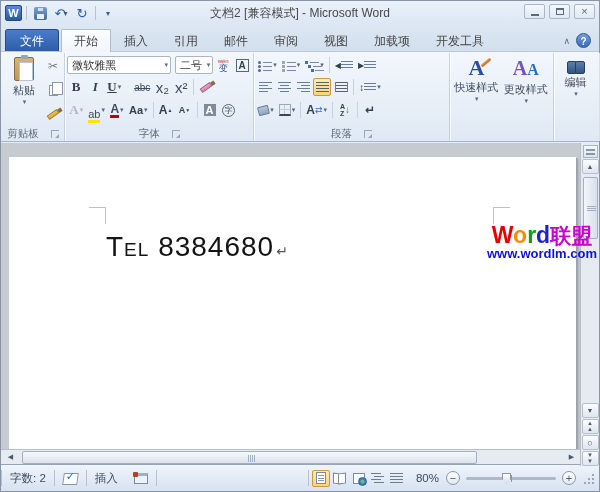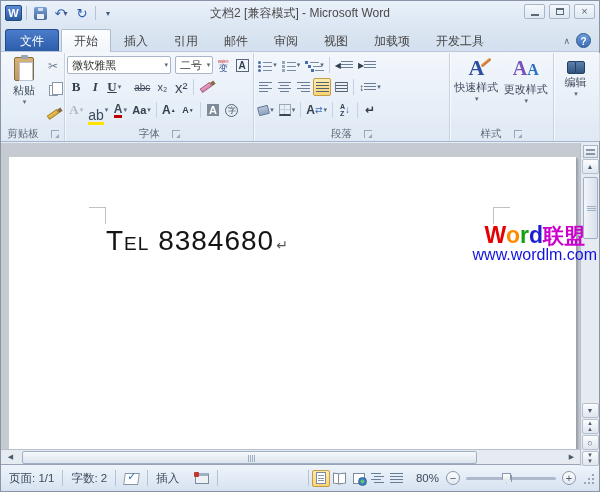--- a/index.html
+++ b/index.html
@@ -61,21 +61,21 @@
   
   .combo { height:18px; background:#fff; border:1px solid #a8b6c8; border-radius:2px; display:flex; align-items:center; font-size:11px; color:#333; padding:0 2px 0 4px; }
   .combo .drop { margin-left:auto; }
   .fname { width:116px; }
   .fsize { width:42px; margin-left:3px; }
   .bi { font-weight:bold; font-family:"Liberation Serif","DejaVu Serif",serif; font-size:13px; color:#33414f; }
   .it { font-style:italic; }
   .un { text-decoration:underline; }
   .strike { text-decoration:line-through; font-size:10px;margin-left:8px; }
   .dis { color:#aeb9c6; }
-  .hl-ab { border-bottom:3px solid #ffe400; line-height:1; font-size:14px;margin-top:12px; }
+  .hl-ab { border-bottom:3px solid #ffe400; line-height:1; font-size:11px;margin-top:12px; }
   .fc-a { border-bottom:3px solid #c00000; line-height:1; font-weight:bold; font-size:12px; }
   .shad-a { background:#808b99; color:#fff; font-weight:bold; font-size:11px; padding:0 2px; }
   .circ { width:13px; height:13px; border:1px solid #55657a; border-radius:50%; font-size:8px; display:flex; align-items:center; justify-content:center; color:#33414f; }
   .phon { display:flex; flex-direction:column; align-items:center; line-height:1; }
   .phon .top { font-size:6px; color:#c33; }
   .phon .bot { font-size:9px; color:#2d4f8a; }
   .borda { border:1px solid #55657a; font-size:10px; font-weight:bold; padding:0 2px; color:#33414f; }
   .tiny-arrow { font-size:8px; color:#33414f; }
   .growA { font-weight:bold; font-size:12px; color:#33414f; }
   .shrinkA { font-weight:bold; font-size:9px; color:#33414f; }
@@ -113,31 +113,31 @@
   .edit-btn { width:40px; }
   .binoc { position:relative; width:20px; height:14px; margin-top:3px; }
   .binoc::before, .binoc::after { content:""; position:absolute; top:1px; width:8px; height:11px; background:linear-gradient(#5c7fae,#31557f); border:1px solid #244061; border-radius:2px; }
   .binoc::before { left:1px; } .binoc::after { right:1px; }
 
   
   .docarea { position:absolute; top:142px; left:0; right:0; height:308px; background:#c6cbd2; overflow:hidden; }
   .page { position:absolute; left:8px; top:14px; width:567px; height:300px; background:#fff; box-shadow:1px 1px 0 #9aa3ad, 2px 2px 2px rgba(0,0,0,.25); }
   .cropTL { position:absolute; left:80px; top:50px; width:17px; height:17px; border-top:1px solid #c2c2c2; border-right:1px solid #c2c2c2; }
   .cropTR { position:absolute; left:484px; top:50px; width:17px; height:17px; border-top:1px solid #c2c2c2; border-left:1px solid #c2c2c2; }
-  .docline { position:absolute; left:97px; top:68px; color:#141414; font-weight:500; letter-spacing:1px; white-space:nowrap; }
+  .docline { position:absolute; left:97px; top:74px; color:#141414; font-weight:500; letter-spacing:1px; white-space:nowrap; }
   .docline .bigT { font-size:28px; }
   .docline .smEL { font-size:19px; }
   .docline .num { font-size:28px; }
   .docline .pmark { font-size:14px; color:#555; font-weight:normal; margin-left:2px; }
 
   
   .wm { position:absolute; right:2px; top:80px; z-index:6; text-align:center; line-height:1.05; }
   .wm-main { font-size:23px; font-weight:bold; white-space:nowrap; }
   .wm .lw { color:#e60000; } .wm .lo { color:#ff8a00; } .wm .lr { color:#14a014; } .wm .ld { color:#1f1fd2; } .wm .lcjk { color:#cc00cc; font-size:21px; }
-  .wm-url { font-size:16px; font-weight:normal; color:#1212e0; white-space:nowrap; }
+  .wm-url { font-size:13px; font-weight:bold; color:#1212e0; white-space:nowrap; }
 
   
   .vscroll { position:absolute; right:0; top:142px; width:19px; height:323px; background:#e6ebf2; border-left:1px solid #b6c0cc; display:flex; flex-direction:column; align-items:center; z-index:4; }
   .vbtn { width:17px; height:15px; display:flex; align-items:center; justify-content:center; font-size:7px; color:#4a5a6d; background:linear-gradient(#fbfcfe,#dfe6ee); border:1px solid #b6c0cc; border-radius:2px; margin-top:1px; }
   .ruler-btn { width:15px; height:13px; background:linear-gradient(#f5f8fb,#dde4ec); border:1px solid #a9b4c1; margin-top:2px; position:relative; }
   .ruler-btn::before { content:""; position:absolute; left:2px; top:3px; width:9px; height:2px; background:#8796a8; box-shadow:0 4px 0 #8796a8; }
   .vtrack { flex:1; width:17px; position:relative; margin-top:1px; }
   .vthumb { position:absolute; left:1px; top:2px; width:15px; height:62px; background:linear-gradient(90deg,#f3f6fa,#d8e0ea); border:1px solid #9fafc4; border-radius:2px; }
   .vthumb::before { content:""; position:absolute; left:3px; top:28px; width:9px; height:1px; background:#9fafc4; box-shadow:0 2px 0 #9fafc4, 0 4px 0 #9fafc4; }
   .nav-stack { font-size:6px; line-height:.9; color:#4a5a6d; display:flex; flex-direction:column; align-items:center; }
@@ -290,21 +290,21 @@
                 <span class="bi it">I</span>
               </div>
             <div class="sbtn">
                 <span class="bi un">U</span>
                 <span class="drop">▾</span>
               </div>
             <div class="sbtn">
                 <span class="strike">abc</span>
               </div>
             <div class="sbtn">
-                <span style="font-size:11px">x₂</span>
+                <span style="font-size:15px">x₂</span>
               </div>
             <div class="sbtn">
                 <span style="font-size:15px">x²</span>
               </div>
             <div class="vsep"></div>
             <div class="sbtn">
                 <span class="brushico" style="background:linear-gradient(#f0a8c8,#d87aa8);border-color:#a85a80"></span>
               </div>
           </div>
           <div class="rrow" style="height:24px">
@@ -442,24 +442,20 @@
           <span class="qs-ico">A</span>
           <span class="blabel">快速样式</span>
           <span class="drop">▾</span>
         </div>
         <div class="bigbtn">
           <span class="cs-ico"><span class="a1">A</span><span class="a2">A</span></span>
           <span class="blabel">更改样式</span>
           <span class="drop">▾</span>
         </div>
       </div>
-      <div class="glabel">
-          <span>样式</span>
-          <span class="dlg"></span>
-        </div>
     </div>
 
     <div class="group" style="width:46px;border-right:none">
       <div class="gbody">
         <div class="bigbtn edit-btn">
           <span class="binoc"></span>
           <span class="blabel">编辑</span>
           <span class="drop">▾</span>
         </div>
       </div>
@@ -516,23 +512,20 @@
       </div>
     <div class="htrack">
         <div class="hthumb"></div>
       </div>
     <div class="hbtn">
         <span>▶</span>
       </div>
   </div>
 
   <div class="statusbar">
-    <div class="sitem">
-        <span>页面: 1/1</span>
-      </div>
     <div class="sdiv"></div>
     <div class="sitem">
         <span>字数: 2</span>
       </div>
     <div class="sdiv"></div>
     <div class="sitem">
         <span class="bookchk">
           <span class="chk">✓</span>
         </span>
       </div>

